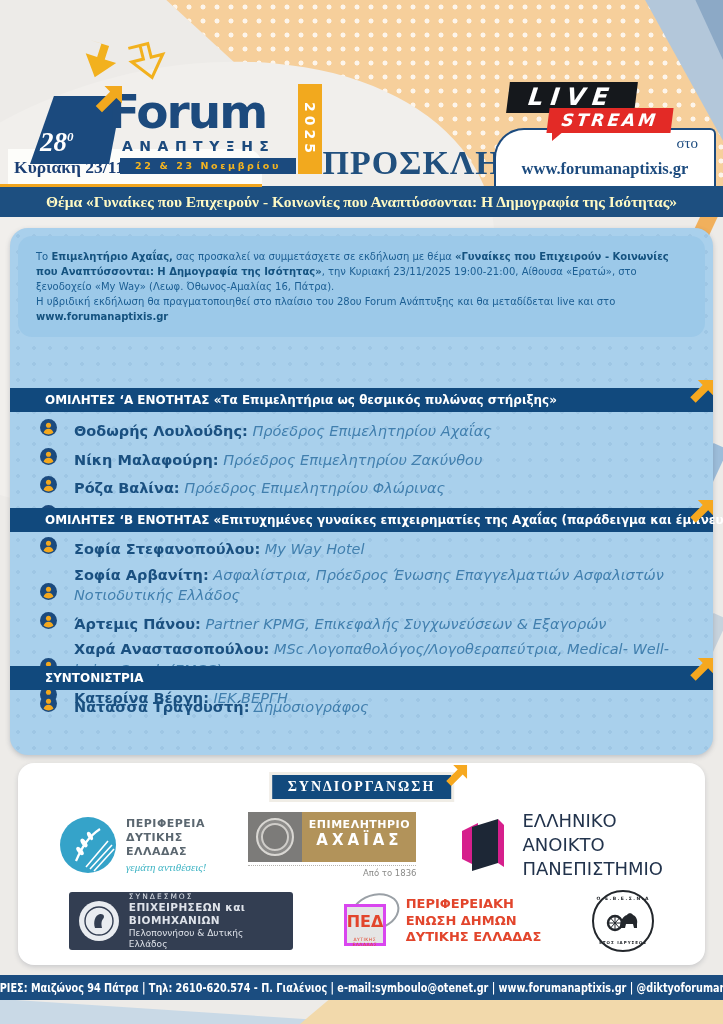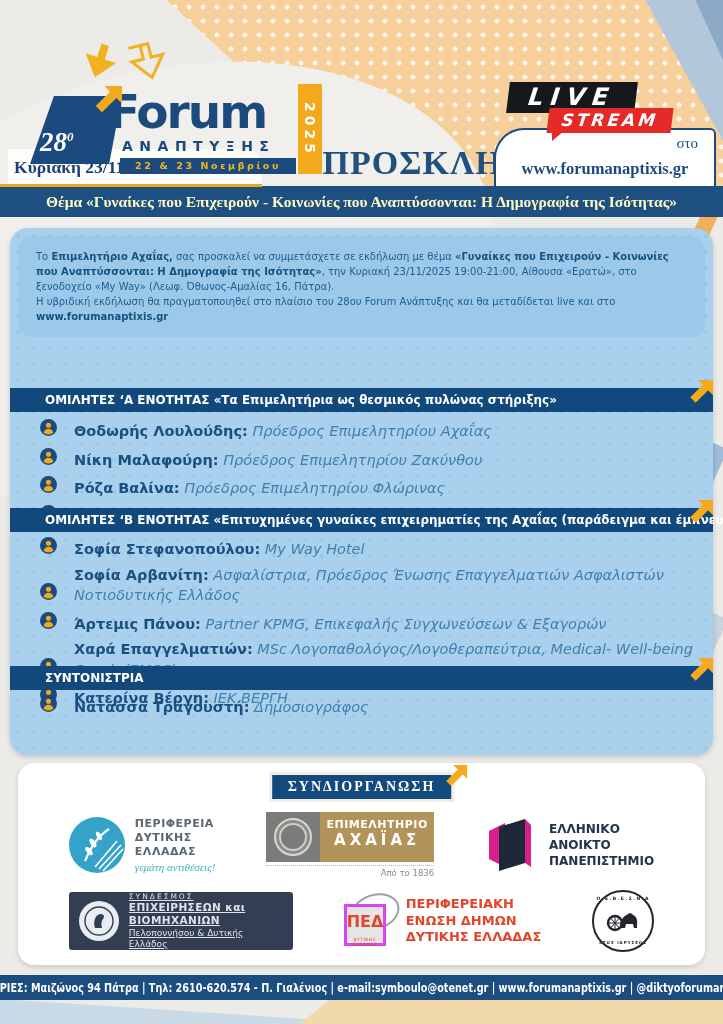--- a/index.html
+++ b/index.html
@@ -118,27 +118,27 @@
   .ea-gray{width:54px;background:#7c7b79;display:flex;align-items:center;justify-content:center;}
   .ea-ring{width:34px;height:34px;border-radius:50%;border:2px solid #d9d7d3;
     box-shadow:inset 0 0 0 3px #8d8c8a,inset 0 0 0 5px #cfcdc9;}
   .ea-gold{flex:1;background:#b2935a;color:#fff;text-align:center;padding-top:6px;}
   .ea-gold .g1{font-size:11px;font-weight:bold;letter-spacing:.5px;}
   .ea-gold .g2{font-size:15px;font-weight:bold;letter-spacing:4px;}
   .ea-since{font-size:8.5px;color:#8a8a88;text-align:right;border-top:1px dotted #b5b3af;
     padding-top:2px;margin-top:3px;}
 
   .eap{display:flex;align-items:center;gap:12px;}
-  .eap-txt{font-size:12px;font-weight:bold;color:#22334c;line-height:1.35;}
+  .eap-txt{font-size:18px;font-weight:normal;color:#22334c;line-height:1.35;}
 
   .sev{width:224px;height:58px;background:#333e52;border-radius:3px;display:flex;align-items:center;
     gap:10px;padding:0 10px;box-sizing:border-box;}
   .sev-circ{width:40px;height:40px;border-radius:50%;background:#e9ecf0;flex:0 0 40px;
     display:flex;align-items:center;justify-content:center;}
-  .sev-txt{color:#dfe3ea;line-height:1.25;text-decoration:underline;}
+  .sev-txt{color:#dfe3ea;line-height:1.25;}
   .sev-txt .s1{font-size:7.5px;letter-spacing:2px;}
   .sev-txt .s2{font-size:10.5px;font-weight:bold;letter-spacing:.4px;}
   .sev-txt .s3{font-size:9px;}
 
   .ped{display:flex;align-items:center;gap:12px;}
   .ped-ic{position:relative;width:50px;height:50px;}
   .ped-sq{position:absolute;left:0;bottom:0;width:42px;height:42px;background:#e5e5e5;
     border:3px solid #d946ef;box-sizing:border-box;text-align:center;}
   .ped-sq .p1{color:#e2452c;font-weight:bold;font-size:16px;line-height:30px;}
   .ped-sq .p2{color:#e2452c;font-size:4.5px;letter-spacing:.5px;}
@@ -283,21 +283,21 @@
               <path d="M4.2 16.2c.8-3.2 3.1-4.8 5.8-4.8s5 1.6 5.8 4.8a10 10 0 0 1-11.6 0z" fill="#f4a81d"></path>
             </svg></span>
           <span><span class="nm">Άρτεμις Πάνου:</span> <span class="rl">Partner KPMG, Επικεφαλής Συγχωνεύσεων &amp; Εξαγορών</span></span>
         </div>
       <div class="spk">
           <span class="pid"><svg width="17" height="17" viewBox="0 0 20 20">
               <circle cx="10" cy="10" r="10" fill="#1b4a7e"></circle>
               <circle cx="10" cy="7.3" r="3" fill="#f4a81d"></circle>
               <path d="M4.2 16.2c.8-3.2 3.1-4.8 5.8-4.8s5 1.6 5.8 4.8a10 10 0 0 1-11.6 0z" fill="#f4a81d"></path>
             </svg></span>
-          <span><span class="nm">Χαρά Επαγγελματιών:</span> <span class="rl">MSc Λογοπαθολόγος/Λογοθεραπεύτρια, Medical- Well-being Coach (EMCC)</span></span>
+          <span><span class="nm">Χαρά Αναστασοπούλου:</span> <span class="rl">MSc Λογοπαθολόγος/Λογοθεραπεύτρια, Medical- Well-being Coach (EMCC)</span></span>
         </div>
       <div class="spk">
           <span class="pid"><svg width="17" height="17" viewBox="0 0 20 20">
               <circle cx="10" cy="10" r="10" fill="#1b4a7e"></circle>
               <circle cx="10" cy="7.3" r="3" fill="#f4a81d"></circle>
               <path d="M4.2 16.2c.8-3.2 3.1-4.8 5.8-4.8s5 1.6 5.8 4.8a10 10 0 0 1-11.6 0z" fill="#f4a81d"></path>
             </svg></span>
           <span><span class="nm">Κατερίνα Βέργη:</span> <span class="rl">ΙΕΚ ΒΕΡΓΗ</span></span>
         </div>
     </div>

